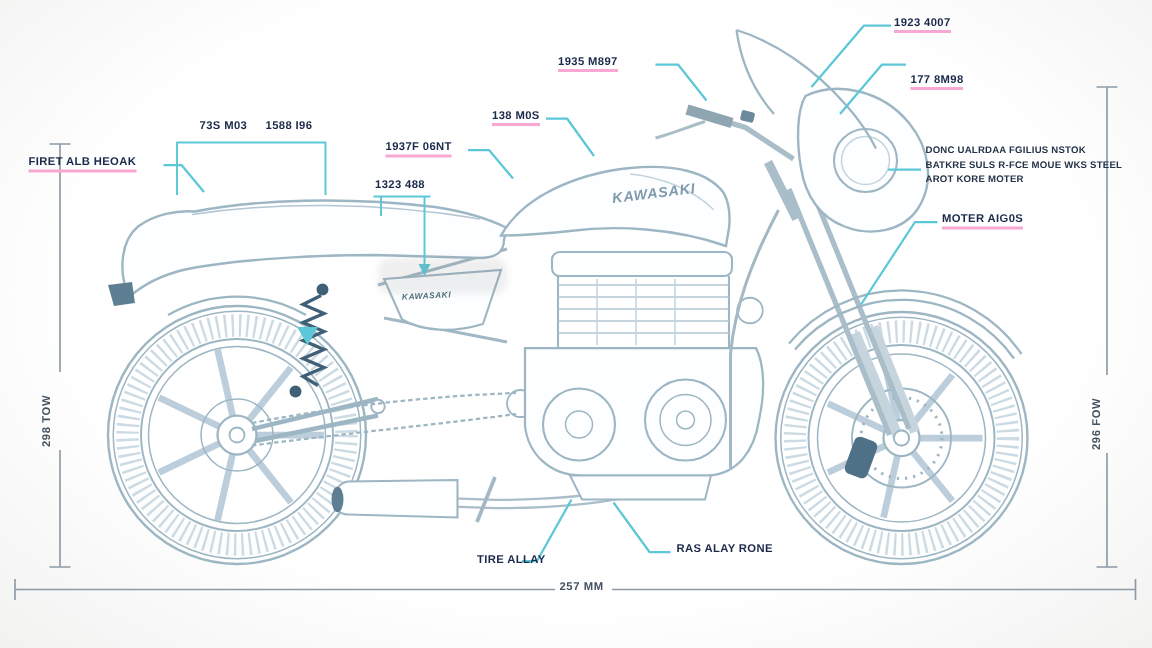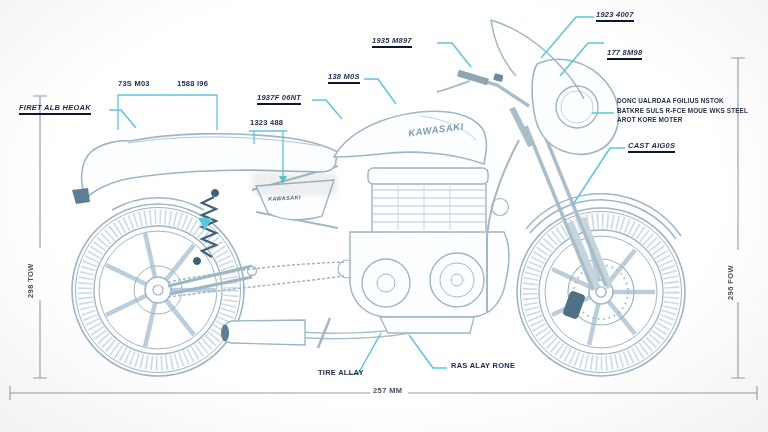--- a/index.html
+++ b/index.html
@@ -3,21 +3,21 @@
 <meta charset="utf-8">
 <style>
   html,body{margin:0;padding:0;}
   body{width:768px;height:432px;overflow:hidden;
        font-family:"Liberation Sans",sans-serif;
        background:radial-gradient(ellipse at 50% 45%, #ffffff 62%, #f2f2f1 100%);}
   .stage{position:relative;width:768px;height:432px;}
   svg{position:absolute;left:0;top:0;}
   .label{position:absolute;font:700 7.5px/1.2 "Liberation Sans",sans-serif;
          color:#1b2a4a;letter-spacing:.25px;white-space:nowrap;}
-  .u{border-bottom:2px solid #0f172a;padding-bottom:1px;font-style:italic;}
+  .u{border-bottom:2px solid #f9a8d4;padding-bottom:1px;}
   .spec{position:absolute;font:600 6.4px/9.5px "Liberation Sans",sans-serif;
         color:#243349;letter-spacing:.15px;white-space:nowrap;}
   .dim{position:absolute;font:700 7.5px/1.1 "Liberation Sans",sans-serif;
        color:#43525e;letter-spacing:.4px;white-space:nowrap;}
   .vert{transform:rotate(-90deg);transform-origin:0 0;}
   .tank-logo{position:absolute;left:408px;top:124px;transform:rotate(-7deg);
        font:800 9.5px "Liberation Sans",sans-serif;font-style:italic;
        color:#7e9bad;letter-spacing:.6px;}
   .side-badge{position:absolute;left:268px;top:195px;transform:rotate(-3deg);
        font:800 5.5px "Liberation Sans",sans-serif;font-style:italic;
@@ -188,26 +188,26 @@
 
   <div class="watermark"></div>
 
   <div class="tank-logo">KAWASAKI</div>
   <div class="side-badge">KAWASAKI</div>
 
   <div class="label u" style="left:596px;top:10px">1923 4007</div>
   <div class="label u" style="left:607px;top:48px">177 8M98</div>
   <div class="label u" style="left:372px;top:36px">1935 M897</div>
   <div class="label u" style="left:328px;top:72px">138 M0S</div>
-  <div class="label" style="left:118px;top:79px">73S M03</div>
+  <div class="label" style="left:133px;top:79px">73S M03</div>
   <div class="label" style="left:177px;top:79px">1588 I96</div>
   <div class="label u" style="left:257px;top:93px">1937F 06NT</div>
   <div class="label u" style="left:19px;top:103px">FIRET ALB HEOAK</div>
   <div class="label" style="left:250px;top:118px">1323 488</div>
-  <div class="label u" style="left:628px;top:141px">CAST AIG0S</div>
+  <div class="label u" style="left:628px;top:141px">MOTER AIG0S</div>
   <div class="label" style="left:318px;top:368px">TIRE ALLAY</div>
   <div class="label" style="left:451px;top:361px">RAS ALAY RONE</div>
 
   <div class="spec" style="left:617px;top:96px">
     <div>DONC UALRDAA FGILIUS NSTOK</div>
     <div>BATKRE SULS R-FCE MOUE WKS STEEL</div>
     <div>AROT KORE MOTER</div>
   </div>
 
   <div class="dim vert" style="left:27px;top:298px">298 TOW</div>

